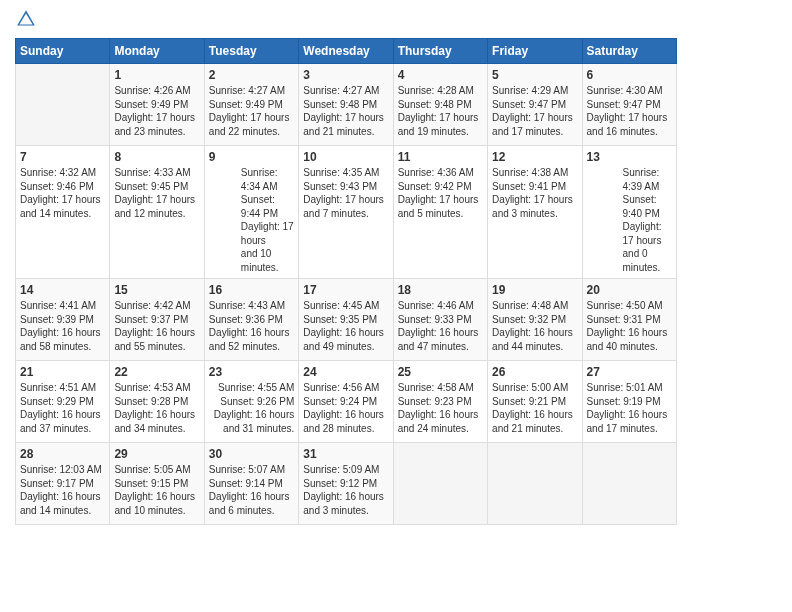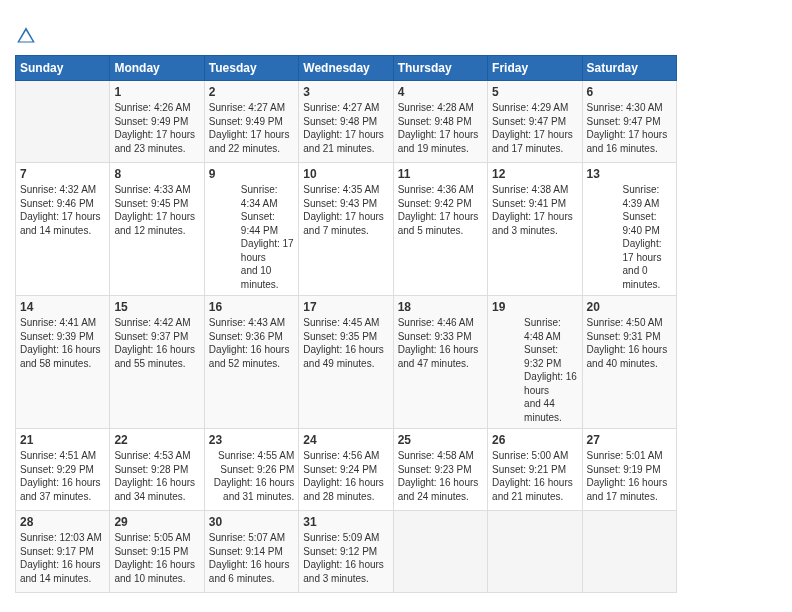--- a/index.html
+++ b/index.html
@@ -6,21 +6,21 @@
     body {
       width: 792px;
       height: 612px;
       font-family: Arial, sans-serif;
       background: #fff;
       overflow: hidden;
     }
     .page {
       width: 692px;
       height: 612px;
-      padding: 25px 15px;
+      padding: 8px 15px;
     }
     .header {
       display: flex;
       justify-content: space-between;
       align-items: flex-start;
       margin-bottom: 8px;
     }
     .logo {
       display: flex;
       align-items: center;
@@ -265,21 +265,21 @@
           </td>
           <td>
             <span class="day-number">18</span>
             <div class="day-detail" style="white-space: pre-line;">Sunrise: 4:46 AM
 Sunset: 9:33 PM
 Daylight: 16 hours
 and 47 minutes.</div>
           </td>
           <td>
             <span class="day-number">19</span>
-            <div class="day-detail" style="white-space: pre-line; margin-left: 32px;">Sunrise: 4:48 AM
+            <div class="day-detail" style="white-space: pre-line;">Sunrise: 4:48 AM
 Sunset: 9:32 PM
 Daylight: 16 hours
 and 44 minutes.</div>
           </td>
           <td>
             <span class="day-number">20</span>
             <div class="day-detail" style="white-space: pre-line;">Sunrise: 4:50 AM
 Sunset: 9:31 PM
 Daylight: 16 hours
 and 40 minutes.</div>

